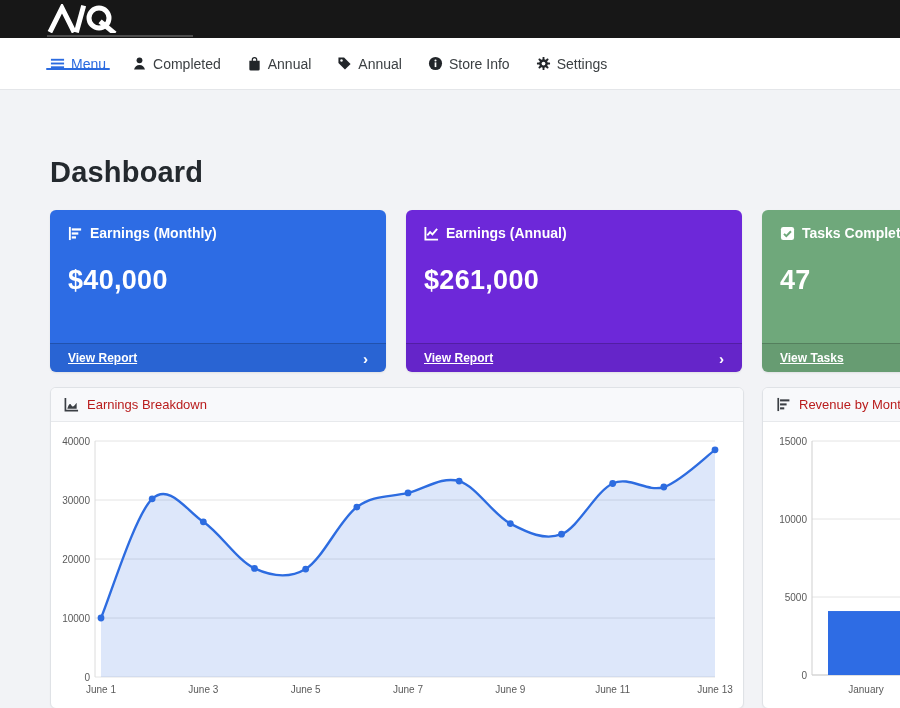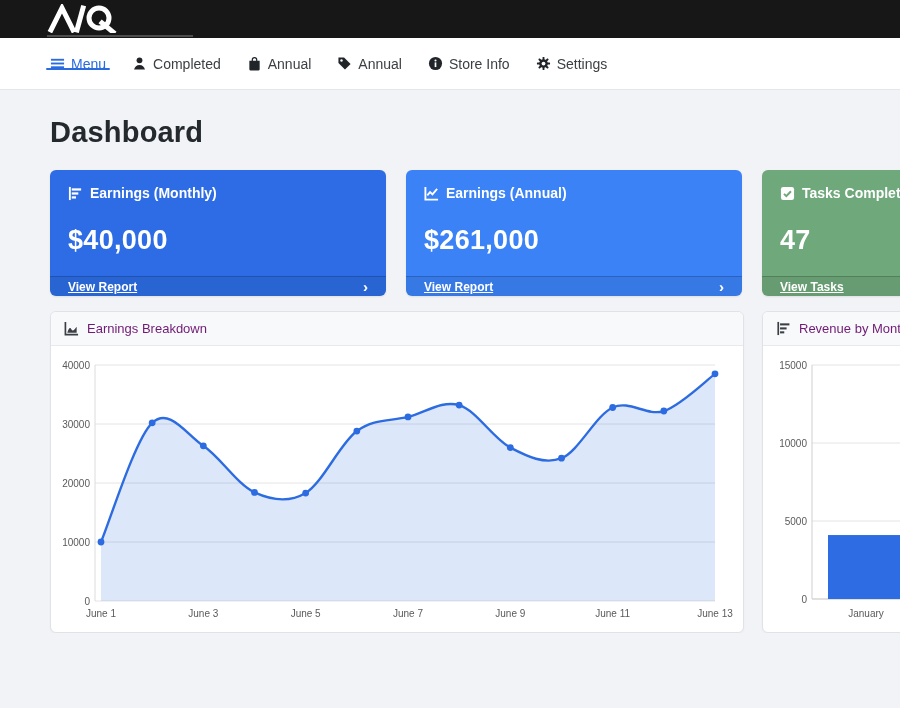--- a/index.html
+++ b/index.html
@@ -29,27 +29,27 @@
   }
   .nav-item svg { display: block; }
   .nav-item.active { color: #2b6be0; }
   .nav-item.active::after {
     content: ""; position: absolute; left: -4px; right: -4px; bottom: 2px;
     height: 2px; background: #2b6be0; border-radius: 1px;
   }
   
   .content { padding-left: 50px; width: 900px; overflow: hidden; }
   h1.page-title {
-    margin-top: 26px; font-size: 29px; font-weight: 600; color: #24292e;
+    margin-top: 66px; font-size: 29px; font-weight: 600; color: #24292e;
     letter-spacing: 0.2px;
   }
   
   .cards-row { display: flex; gap: 20px; margin-top: 21px; width: 1120px; }
   .stat-card {
-    width: 336px; height: 126px; border-radius: 6px; color: #fff;
+    width: 336px; height: 162px; border-radius: 6px; color: #fff;
     display: flex; flex-direction: column; overflow: hidden;
     box-shadow: 0 1px 2px rgba(0,0,0,0.08);
     gap: 20px;
   }
   .stat-body { padding: 15px 18px 0 18px; flex: 1; }
   .stat-title { display: flex; align-items: center; gap: 7px; font-size: 14px; font-weight: 700; white-space: nowrap; }
   .stat-value { margin-top: 24px; font-size: 27px; font-weight: 700; letter-spacing: 0.3px; }
   .stat-footer {
     height: 29px; background: rgba(0,0,0,0.07); border-top: 1px solid rgba(0,0,0,0.18);
     display: flex; align-items: center; justify-content: space-between;
@@ -61,21 +61,21 @@
   .charts-row { display: flex; gap: 18px; margin-top: 15px; width: 1120px; }
   .chart-card {
     background: #fff; border: 1px solid #dfe2e6; border-radius: 6px;
     overflow: hidden; box-shadow: 0 1px 2px rgba(0,0,0,0.04);
   }
   .chart-card.wide { width: 694px; height: 322px; }
   .chart-card.narrow { width: 336px; height: 322px; }
   .chart-header {
     height: 34px; background: #f8f9fb; border-bottom: 1px solid #e7e9ec;
     display: flex; align-items: center; gap: 8px; padding: 0 13px;
-    font-size: 13px; color: #701a75;
+    font-size: 13px; color: #b91c1c;
   }
   .chart-body svg { display: block; }
   .tick { font-family: "Liberation Sans", sans-serif; font-size: 10px; fill: #5a5a5a; }
 </style>
 </head>
 <body>
 
 <div class="topbar">
   <svg class="logo" viewBox="0 0 82 29" aria-hidden="true">
     <g stroke="#ffffff" stroke-width="5" fill="none" stroke-linecap="square" stroke-linejoin="miter">
@@ -163,21 +163,21 @@
           <span>Earnings (Monthly)</span>
         </div>
         <div class="stat-value">$40,000</div>
       </div>
       <div class="stat-footer">
         <a>View Report</a>
         <span class="chev">›</span>
       </div>
     </div>
 
-    <div class="stat-card" id="card-1" style="background: #3b82f6;">
+    <div class="stat-card" id="card-1" style="background: #6d28d9;">
       <div class="stat-body">
         <div class="stat-title">
           <svg width="15" height="15" viewBox="0 0 16 16">
             <path d="M1.5 1v13.5H15" stroke="#fff" stroke-width="2" fill="none"></path>
             <path d="M3.5 10 L6.5 6.5 L9 9 L14 3" stroke="#fff" stroke-width="2" fill="none"></path>
           </svg>
           <span>Earnings (Annual)</span>
         </div>
         <div class="stat-value">$261,000</div>
       </div>

